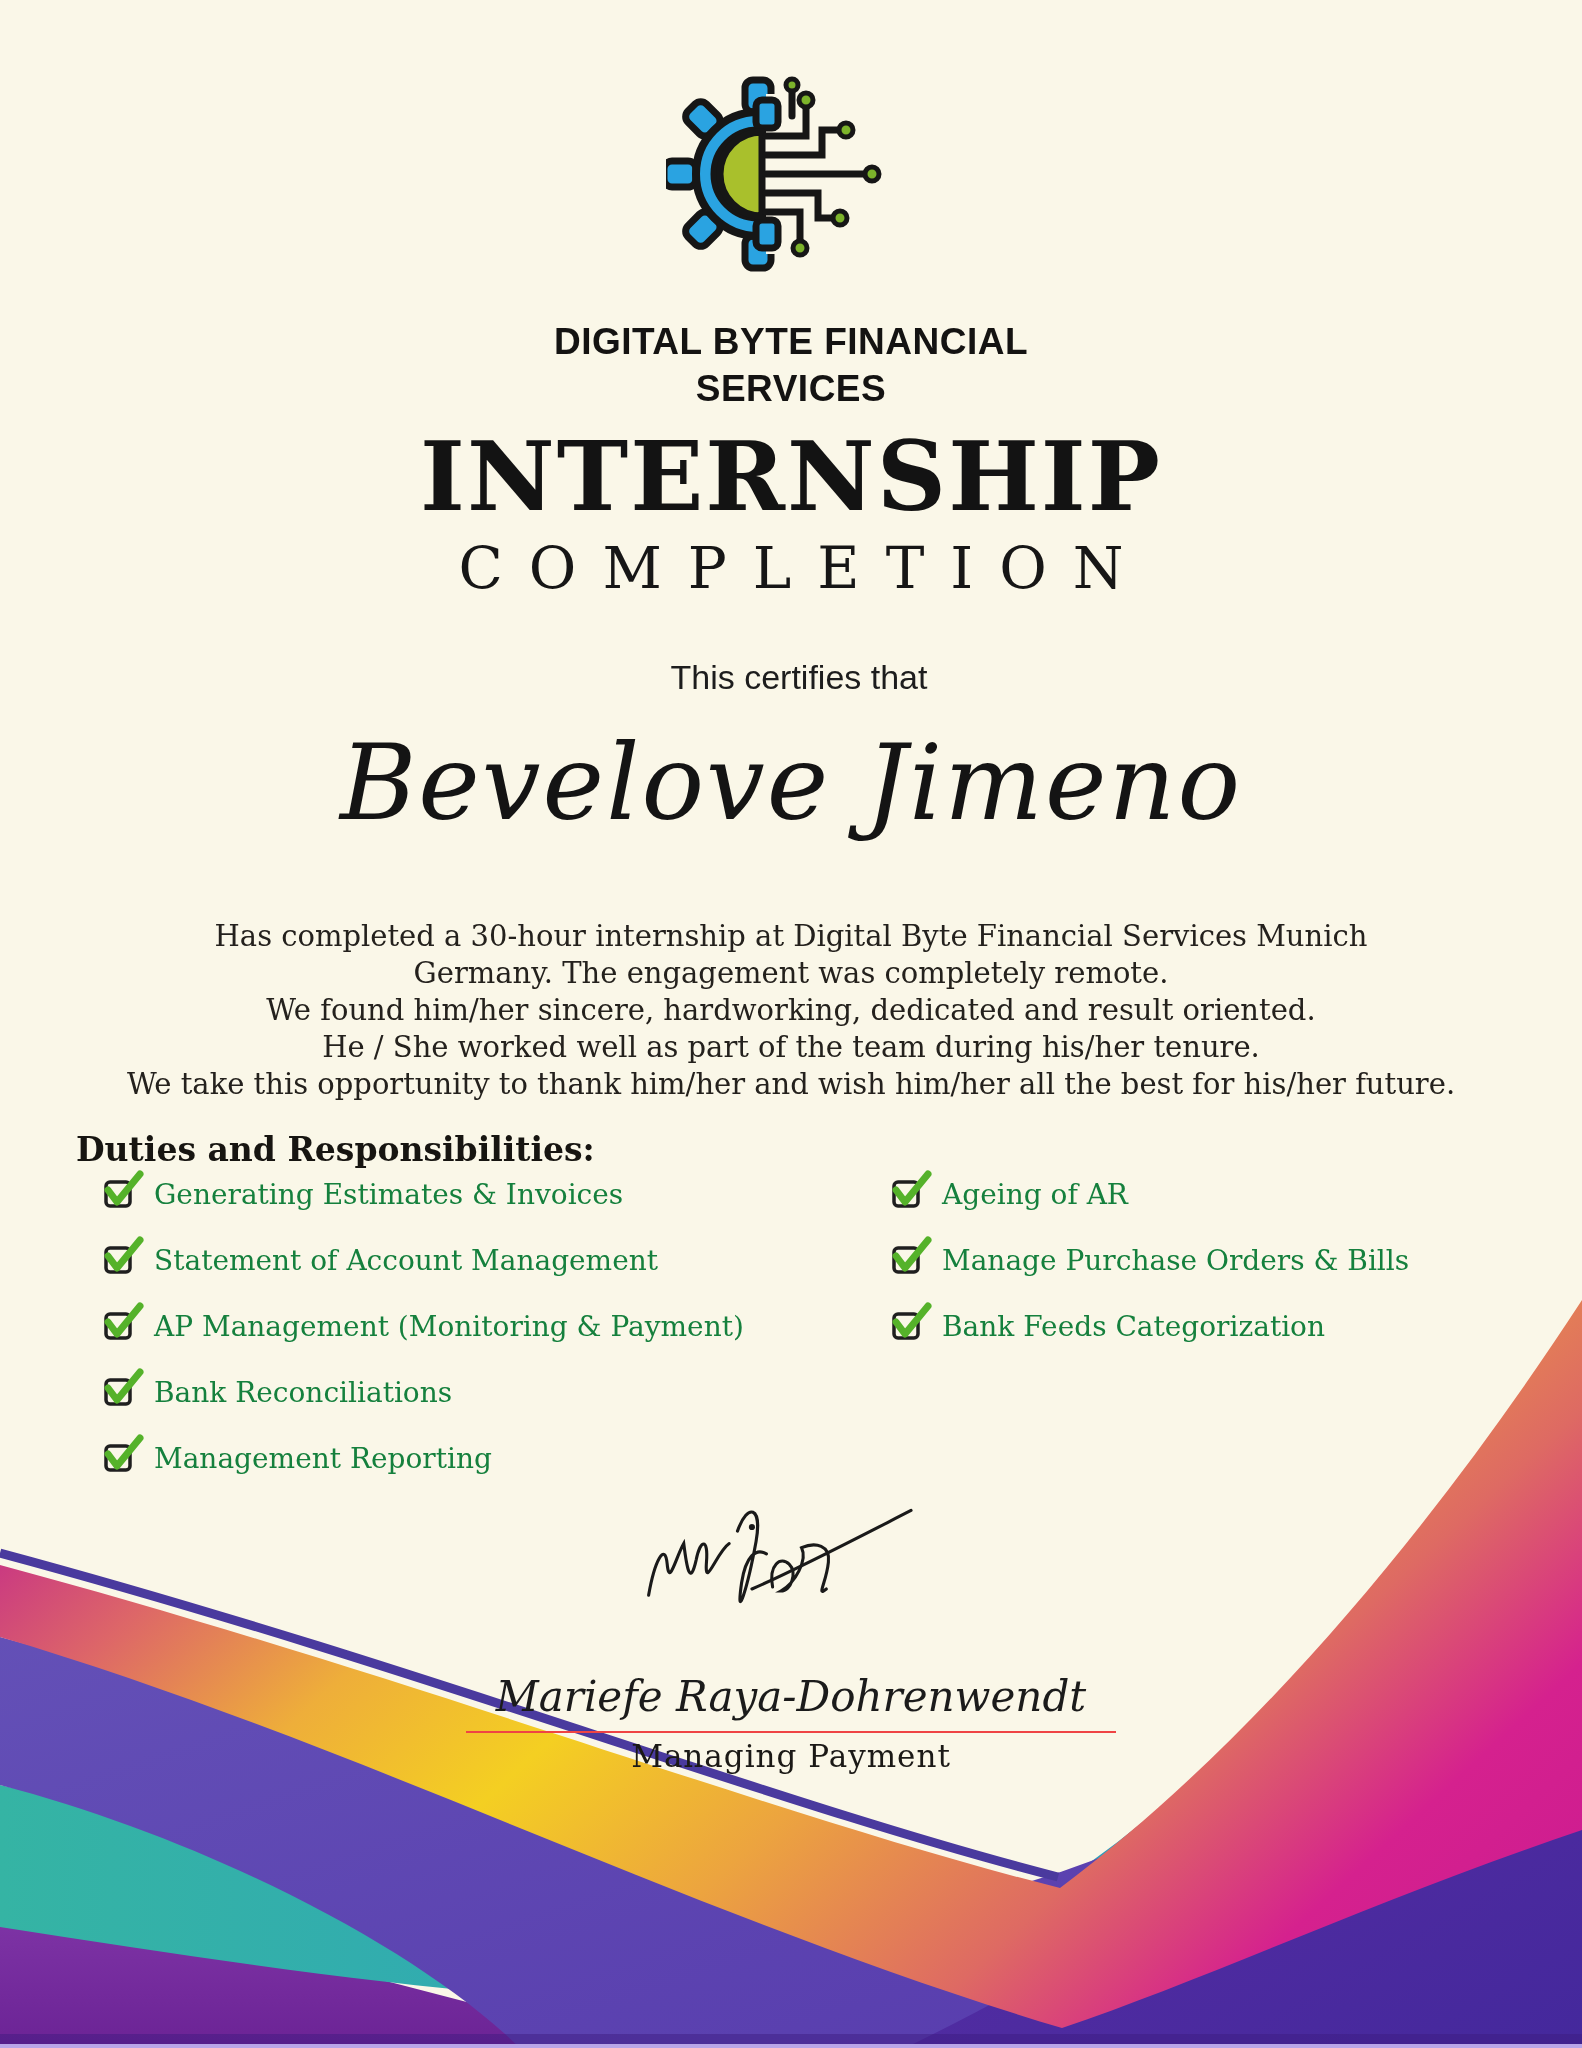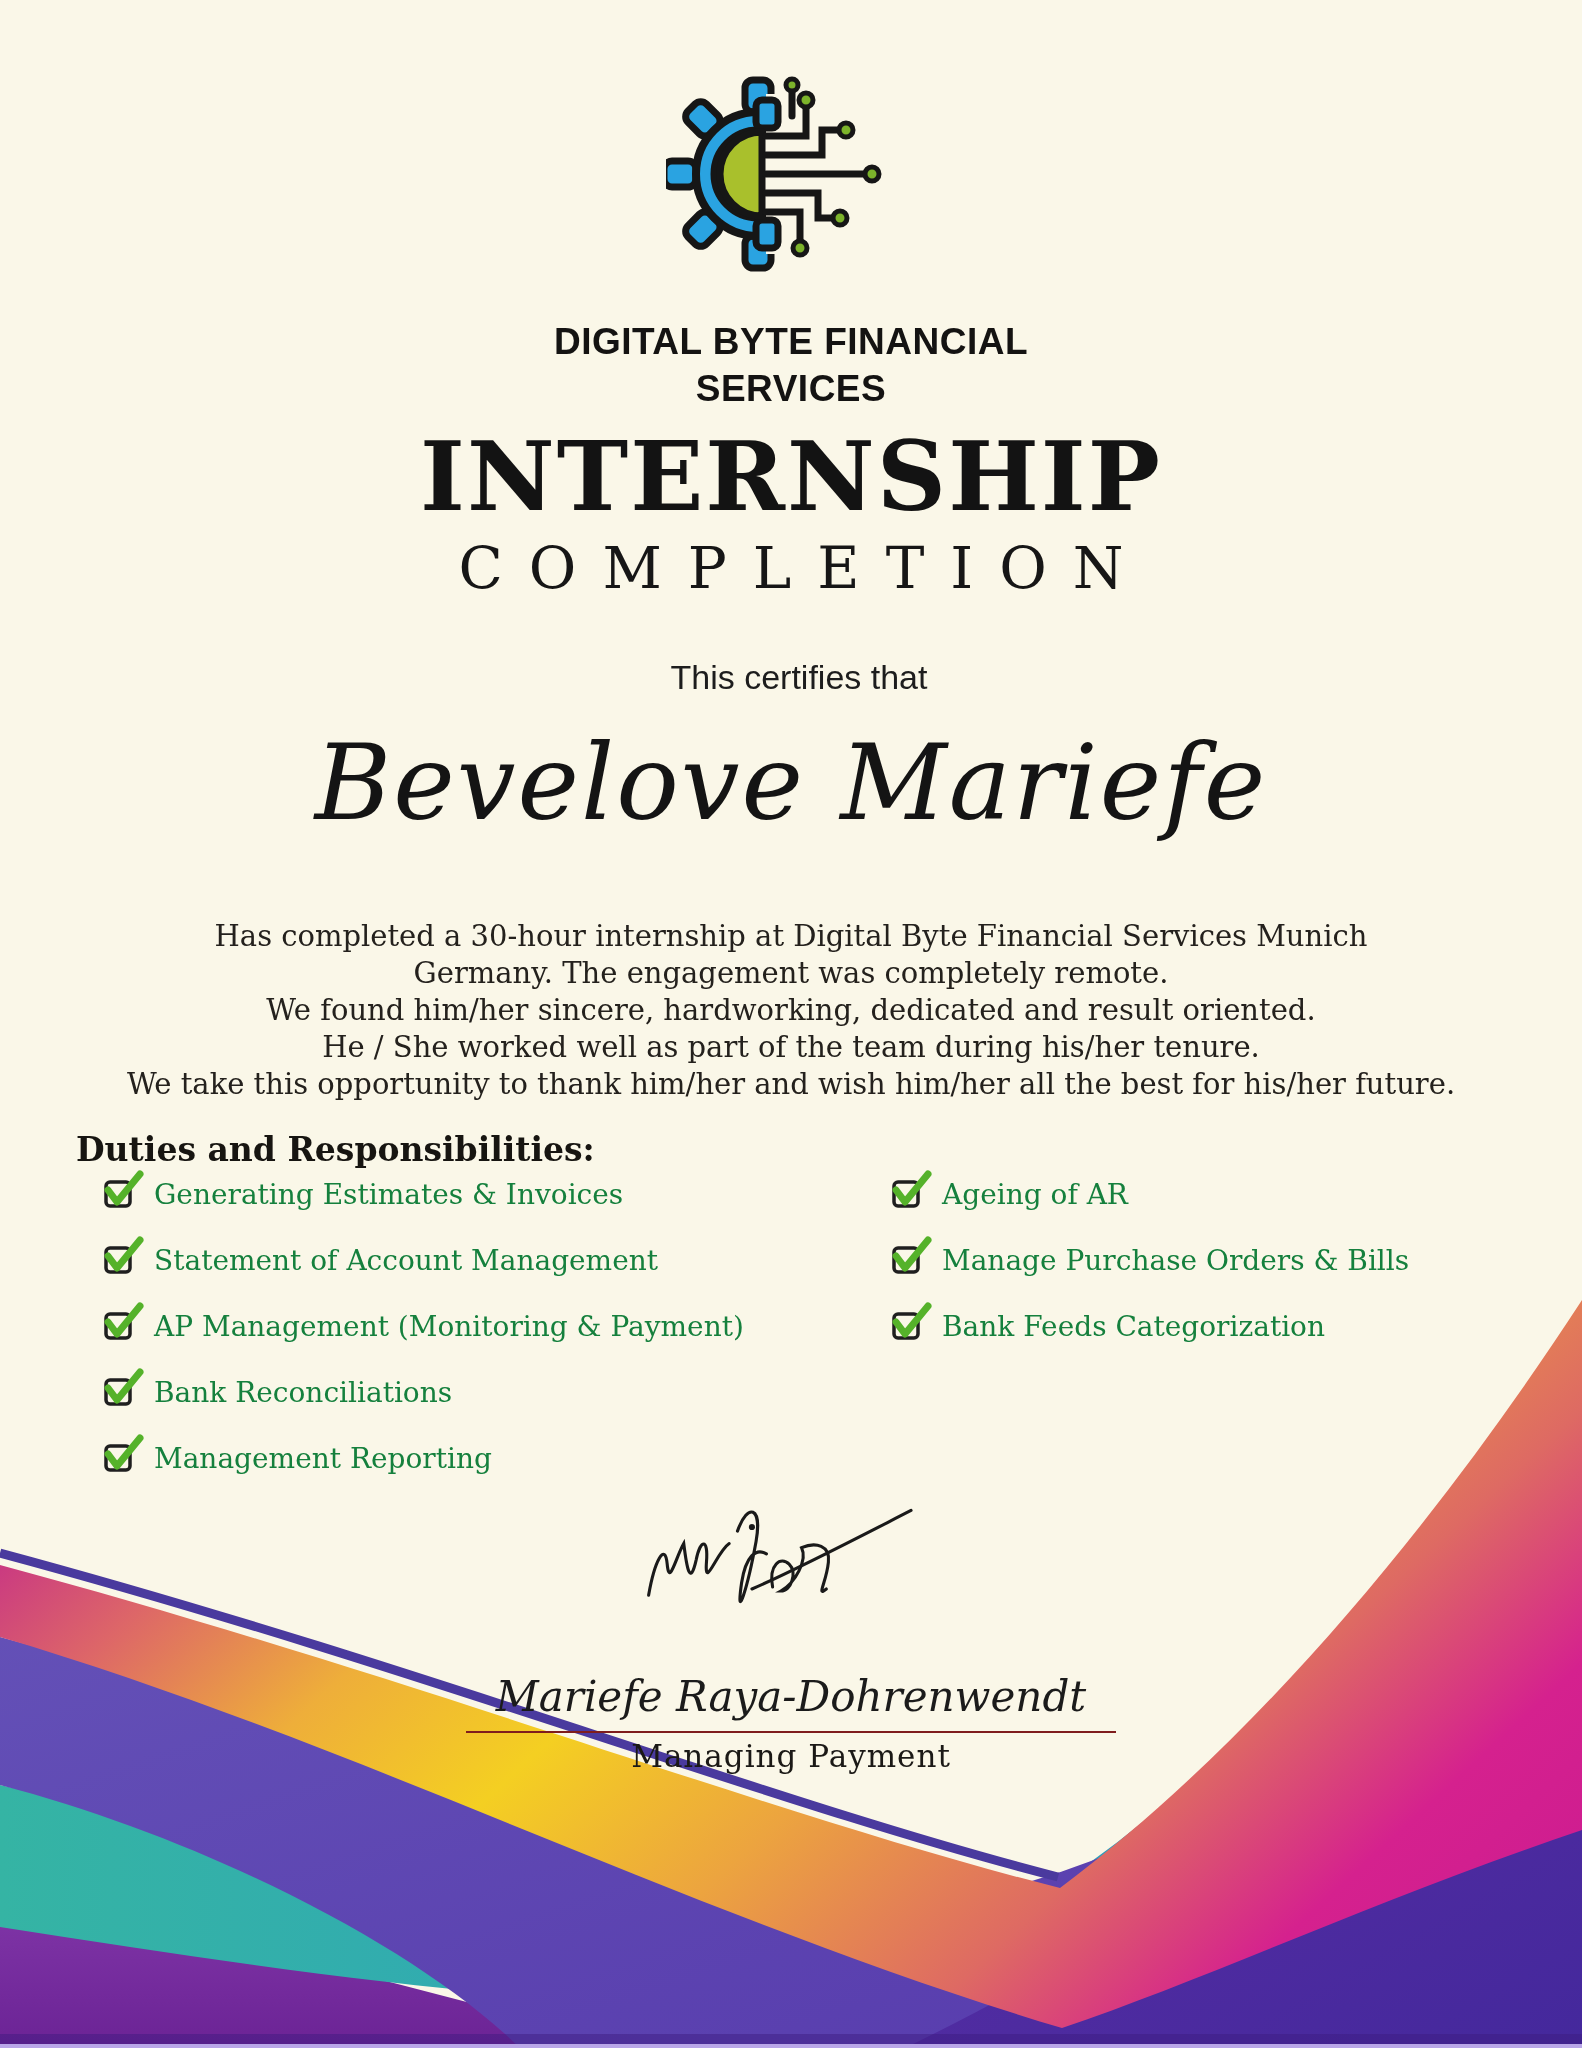--- a/index.html
+++ b/index.html
@@ -19,21 +19,21 @@
   .body-text{top:888px;font-size:29px;line-height:37px;color:#24211d;}
   .duties-h{left:76px;top:1100px;font-size:33px;font-weight:bold;color:#171511;}
   .col{position:absolute;top:1176px;}
   .col-left{left:100px;}
   .col-right{left:888px;}
   .duty{display:flex;align-items:center;margin-bottom:30px;height:36px;}
   .check{width:44px;height:40px;overflow:visible;flex:0 0 auto;margin-right:10px;margin-top:-8px;}
   .duty-label{font-size:28px;color:#15803d;white-space:nowrap;}
   .scrawl{position:absolute;left:630px;top:1496px;width:310px;height:155px;}
   .sig-name{top:1642px;font-size:42px;font-style:italic;color:#1b1b1b;}
-  .sig-name span{display:inline-block;border-bottom:2px solid #7f1d1d;padding:0 30px 10px;}
+  .sig-name span{display:inline-block;border-bottom:2px solid #ef4444;padding:0 30px 10px;}
   .sig-role{top:1708px;font-size:31px;letter-spacing:1px;color:#1b1916;}
 </style>
 </head>
 <body>
 
 <div class="cert">
 
   <svg class="waves" viewBox="0 0 1582 950" preserveAspectRatio="none">
     <defs>
       <linearGradient id="gTeal" x1="0" y1="0" x2="1" y2="0">
@@ -128,21 +128,21 @@
     <div class="abs centered org">
       <div>DIGITAL BYTE FINANCIAL</div>
       <div>SERVICES</div>
     </div>
 
     <div class="abs centered t1">INTERNSHIP</div>
     <div class="abs centered t2">COMPLETION</div>
 
     <div class="abs centered certifies">This certifies that</div>
 
-    <div class="abs centered name">Bevelove Mariefe</div>
+    <div class="abs centered name">Bevelove Jimeno</div>
 
     <div class="abs centered body-text">
       <div>Has completed a 30-hour internship at Digital Byte Financial Services Munich</div>
       <div>Germany. The engagement was completely remote.</div>
       <div>We found him/her sincere, hardworking, dedicated and result oriented.</div>
       <div>He / She worked well as part of the team during his/her tenure.</div>
       <div>We take this opportunity to thank him/her and wish him/her all the best for his/her future.</div>
     </div>
 
     <div class="abs duties-h">Duties and Responsibilities:</div>

